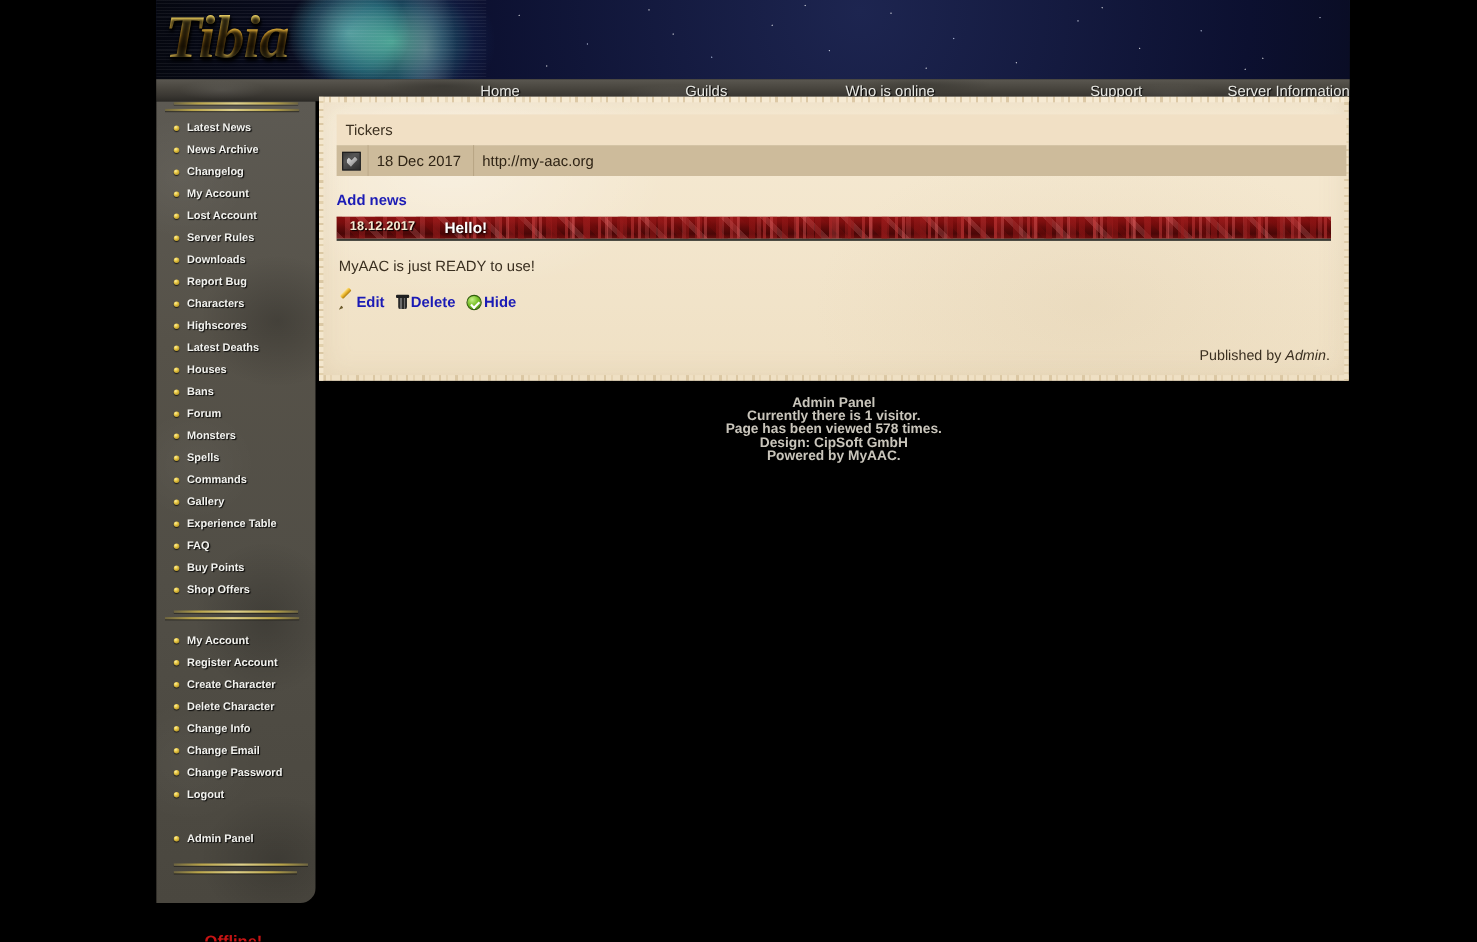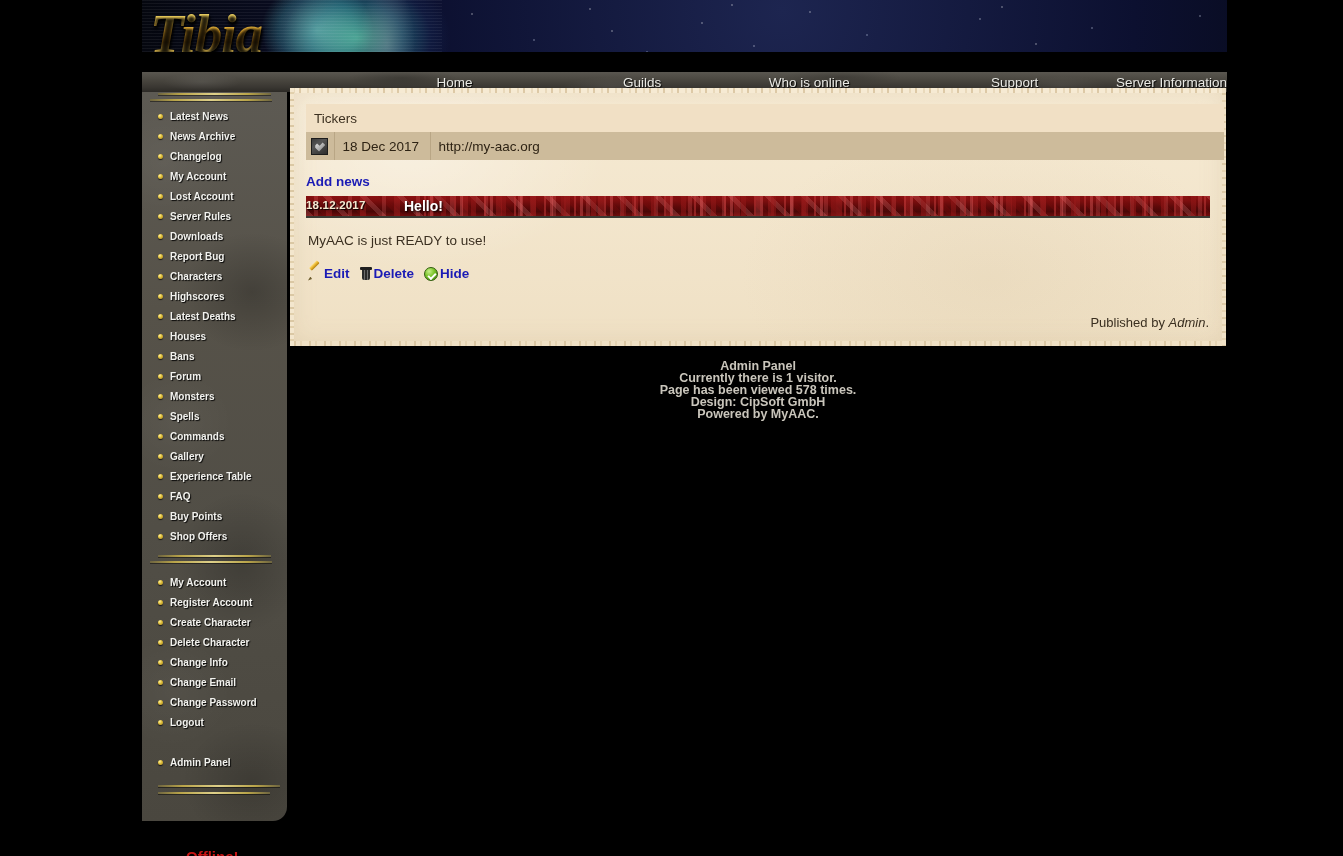--- a/index.html
+++ b/index.html
@@ -9,21 +9,21 @@
     background: #000000;
     font-family: "Liberation Sans", sans-serif;
     overflow: hidden;
   }
 
   #page { position: relative; width: 1343px; height: 856px; background:#000; }
 
   
   .banner {
     position: absolute; left: 142px; top: 0px;
-    width: 1085px; height: 52px;
+    width: 1085px; height: 72px;
     background:
       radial-gradient(ellipse 120px 90px at 215px 38px, rgba(120,255,210,.55) 0%, rgba(60,190,200,.33) 38%, rgba(40,90,160,.12) 62%, rgba(0,0,0,0) 78%),
       radial-gradient(ellipse 70px 60px at 175px 30px, rgba(180,255,235,.5) 0%, rgba(90,220,215,.22) 55%, rgba(0,0,0,0) 80%),
       radial-gradient(ellipse 40px 90px at 245px 44px, rgba(255,170,190,.28) 0%, rgba(0,0,0,0) 70%),
       radial-gradient(circle at 640px 10px, #1d2550 0%, #0c1030 55%, #05070f 100%),
       linear-gradient(180deg,#121a3c 0%, #0a0e24 55%, #05050d 100%);
     overflow: hidden;
   }
   .stars {
     position:absolute; inset:0;
@@ -234,21 +234,21 @@
     background:
       repeating-linear-gradient(90deg,
         rgba(190,55,55,.55) 0 2px,
         rgba(0,0,0,0) 2px 6px,
         rgba(225,95,95,.40) 6px 9px,
         rgba(0,0,0,0) 9px 17px,
         rgba(150,25,25,.5) 17px 22px,
         rgba(0,0,0,0) 22px 30px);
   }
   .nb-date {
-    position:absolute; left:0; top:3px; z-index:2;
+    position:absolute; left:12px; top:3px; z-index:2;
     color:#f4ead2; font-size:11.5px; font-weight:bold;
     text-shadow: 1px 1px 1px rgba(0,0,0,.95);
     letter-spacing:.2px;
   }
   .nb-title {
     position:absolute; left:98px; top:2px; z-index:2;
     color:#ffffff; font-size:14px; font-weight:bold;
     text-shadow: 1px 1px 2px rgba(0,0,0,.95);
   }
 

